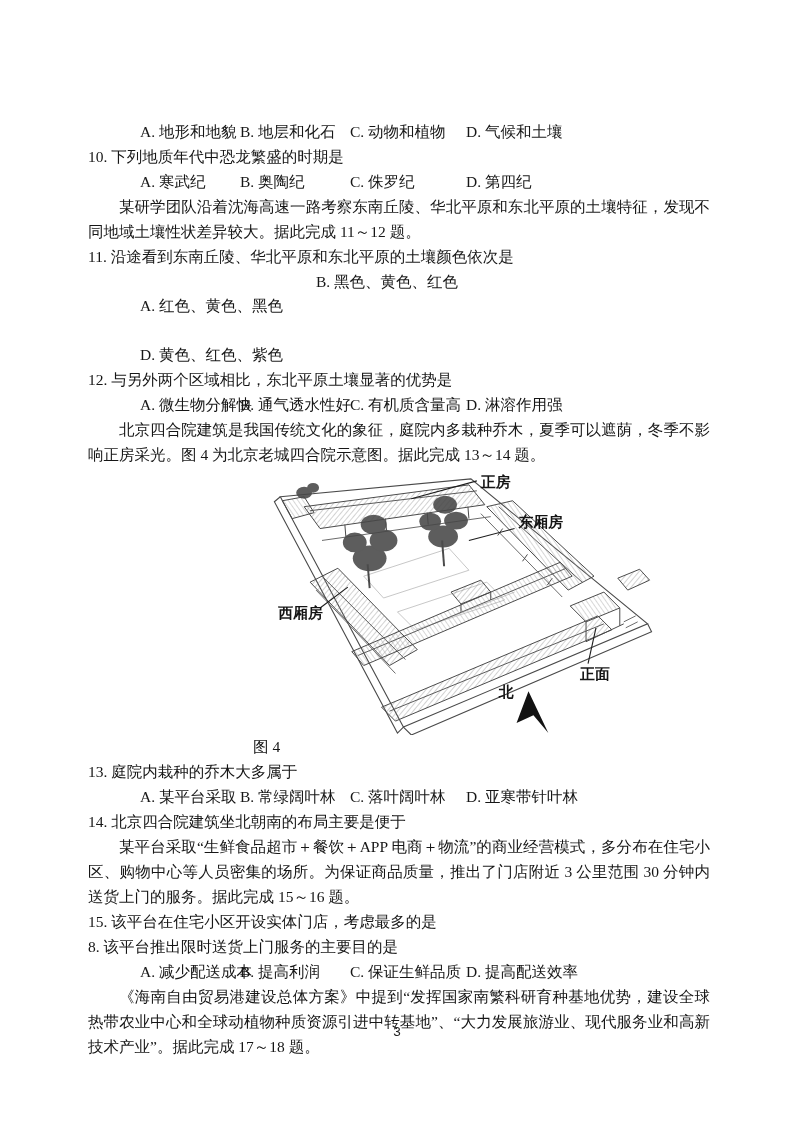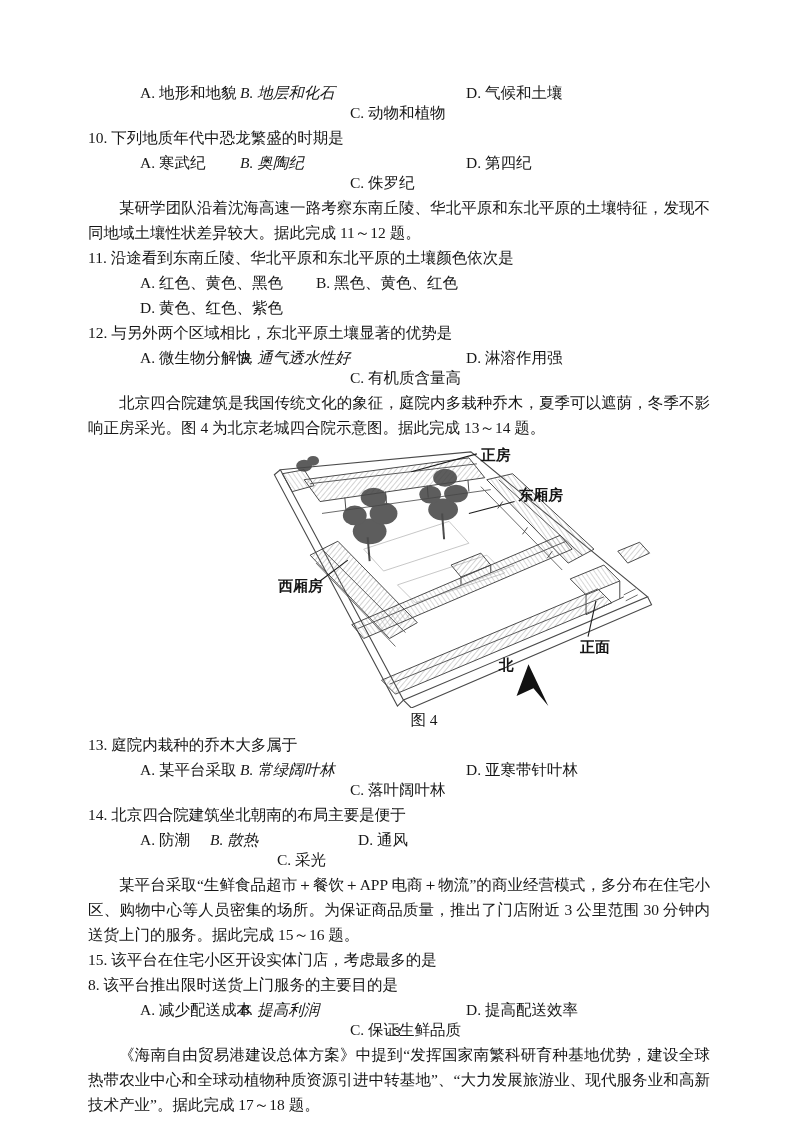--- a/index.html
+++ b/index.html
@@ -6,40 +6,40 @@
   .sheet {
     position: relative;
     width: 794px; height: 1122px;
     margin: 0 auto;
     background: #ffffff;
     overflow: hidden;
     font-family: "Liberation Serif", "DejaVu Serif", serif;
     color: #161616;
   }
   .content {
-    padding: 80px 84px 0 88px;
+    padding: 119px 84px 0 88px;
     width: 622px;
     font-size: 15.5px;
     line-height: 25px;
     text-align: justify;
   }
   .q { white-space: nowrap; }
   .para { text-indent: 2em; }
   .opts { display: flex; padding-left: 52px; text-align: left; }
   .opts span { white-space: nowrap; }
   .opts-4 span:nth-child(1) { width: 100px; }
-  .opts-4 span:nth-child(2) { width: 110px; font-style: italic; }
-  .opts-4 span:nth-child(3) { width: 116px; margin-top: 20px; }
+  .opts-4 span:nth-child(2) { width: 110px; }
+  .opts-4 span:nth-child(3) { width: 116px; }
   .opts-4.narrow span:nth-child(1) { width: 70px; }
   .opts-4.narrow span:nth-child(2) { width: 67px; }
   .opts-4.narrow span:nth-child(3) { width: 81px; }
-  .opts-2 span:nth-child(1) { width: 176px; }
+  .opts-2 span:nth-child(1) { width: 176px; margin-top: 24px; }
   .figure-block { margin-left: 165px; width: 412px; }
   .figure-block svg { display: block; }
-  .fig-caption { text-align: center; margin-right: 70px; line-height: 24px; }
+  .fig-caption { text-align: left; margin-right: 70px; line-height: 24px; }
   .page-number {
     position: absolute; top: 1024px; left: 0; width: 100%;
     text-align: center; font-size: 13.5px;
     font-family: "Liberation Sans", "DejaVu Sans", sans-serif;
     color: #222;
   }
   svg text {
     font-family: "Liberation Serif", "DejaVu Serif", serif;
     font-weight: bold; font-size: 15px; fill: #151515;
   }
@@ -192,26 +192,20 @@
 
     <div class="q">13. 庭院内栽种的乔木大多属于</div>
     <div class="opts opts-4">
       <span>A. 某平台采取</span>
         <span>B. 常绿阔叶林</span>
         <span>C. 落叶阔叶林</span>
         <span>D. 亚寒带针叶林</span>
     </div>
 
     <div class="q">14. 北京四合院建筑坐北朝南的布局主要是便于</div>
-    <div class="opts opts-4 narrow">
-      <span>A. 防潮</span>
-        <span>B. 散热</span>
-        <span>C. 采光</span>
-        <span>D. 通风</span>
-    </div>
 
     <div class="para">某平台采取“生鲜食品超市＋餐饮＋APP 电商＋物流”的商业经营模式，多分布在住宅小区、购物中心等人员密集的场所。为保证商品质量，推出了门店附近 3 公里范围 30 分钟内送货上门的服务。据此完成 15～16 题。</div>
 
     <div class="q">15. 该平台在住宅小区开设实体门店，考虑最多的是</div>
 
     <div class="q">8. 该平台推出限时送货上门服务的主要目的是</div>
     <div class="opts opts-4">
       <span>A. 减少配送成本</span>
         <span>B. 提高利润</span>
         <span>C. 保证生鲜品质</span>

